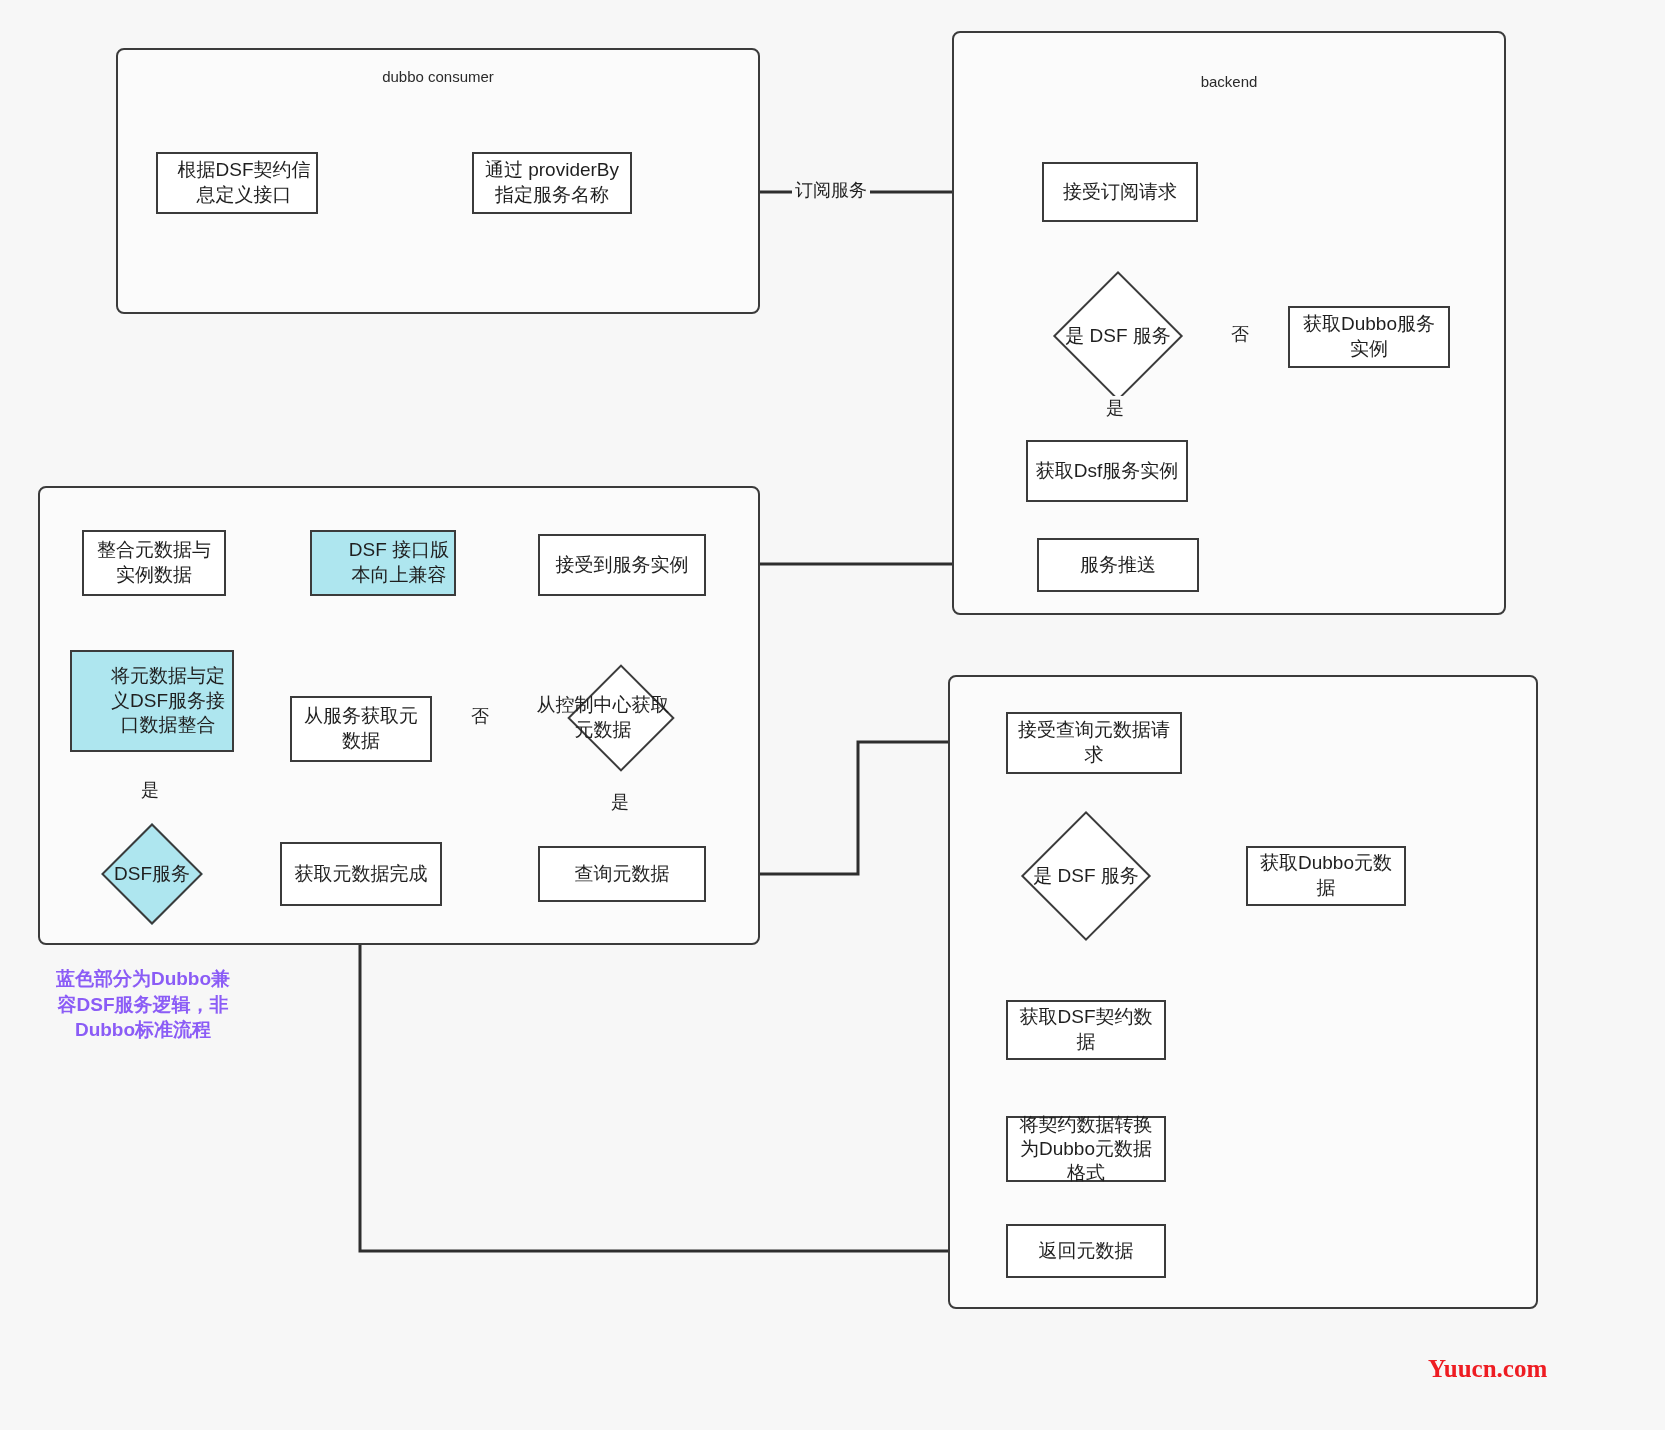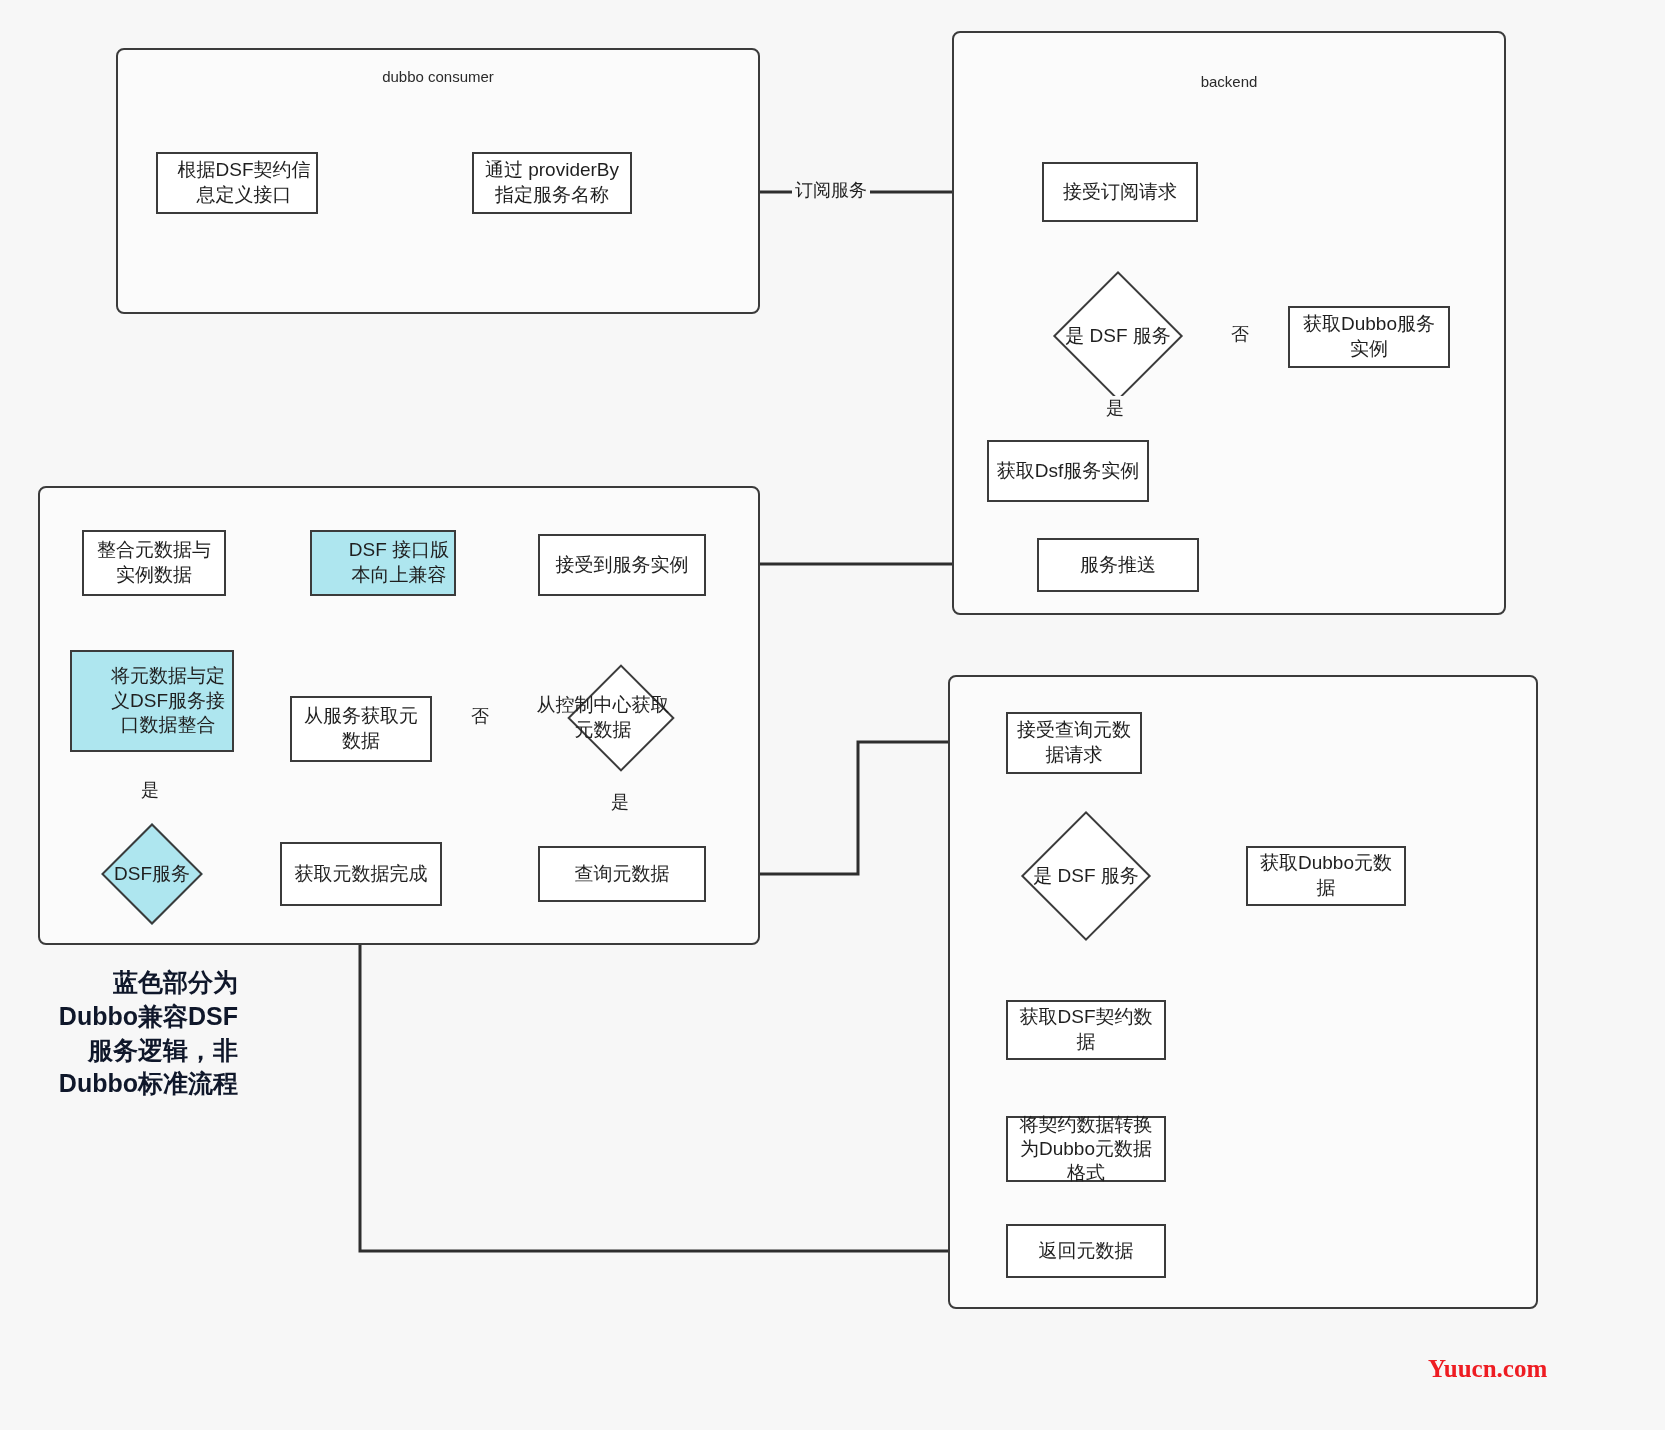--- a/index.html
+++ b/index.html
@@ -15,21 +15,21 @@
   .diam{position:absolute;display:flex;align-items:center;justify-content:flex-start;text-align:center;}
   .diam .dshape{position:absolute;left:0;top:0;width:100%;height:100%;
         background:#ffffff;border:2.5px solid #3b3b3b;
         transform:rotate(45deg);box-sizing:border-box;}
   .diam.blue .dshape{background:#aee6ef;}
   .diam .dtxt{position:relative;z-index:2;font-size:19px;color:#1f1f1f;line-height:1.3;
         width:115%;text-align:center;}
   .elabel{position:absolute;font-size:18px;color:#1f1f1f;background:#f7f7f7;
         padding:0 3px;white-space:nowrap;}
   .elabel.onwhite{background:#fbfbfb;}
-  .note{position:absolute;font-size:25px;color:#0f172a;text-align:right;line-height:1.35;}
+  .note{position:absolute;font-size:19px;color:#8b5cf6;text-align:center;line-height:1.35;}
   .wmk{position:absolute;font-family:"Liberation Serif","DejaVu Serif",serif;
        font-size:25px;color:#ee1c22;font-weight:bold;}
 </style>
 </head>
 <body>
 
 <div id="canvas">
 
   <svg id="wires" viewBox="0 0 1665 1430" xmlns="http://www.w3.org/2000/svg">
     <defs>
@@ -117,21 +117,21 @@
 
   <div class="diam" style="left:1037px;top:290px;width:162px;height:92px;">
     <div class="dshape" style="width:92px;height:92px;left:35px;top:0;"></div>
     <div class="dtxt">是 DSF 服务</div>
   </div>
 
   <div class="node" style="left:1288px;top:306px;width:162px;height:62px;">
     <span>获取Dubbo服务实例</span>
   </div>
 
-  <div class="node" style="left:987px;top:440px;width:162px;height:62px;">
+  <div class="node" style="left:1026px;top:440px;width:162px;height:62px;">
     <span>获取Dsf服务实例</span>
   </div>
 
   <div class="node" style="left:1037px;top:538px;width:162px;height:54px;">
     <span>服务推送</span>
   </div>
 
   <div class="node" style="left:82px;top:530px;width:144px;height:66px;">
     <span>整合元数据与实例数据</span>
   </div>
@@ -163,21 +163,21 @@
   </div>
 
   <div class="node" style="left:280px;top:842px;width:162px;height:64px;">
     <span>获取元数据完成</span>
   </div>
 
   <div class="node" style="left:538px;top:846px;width:168px;height:56px;">
     <span>查询元数据</span>
   </div>
 
-  <div class="node" style="left:1006px;top:712px;width:136px;height:62px;">
+  <div class="node" style="left:1006px;top:712px;width:176px;height:62px;">
     <span>接受查询元数据请求</span>
   </div>
 
   <div class="diam" style="left:1005px;top:830px;width:162px;height:92px;">
     <div class="dshape" style="width:92px;height:92px;left:35px;top:0;"></div>
     <div class="dtxt">是 DSF 服务</div>
   </div>
 
   <div class="node" style="left:1246px;top:846px;width:160px;height:60px;">
     <span>获取Dubbo元数据</span>

